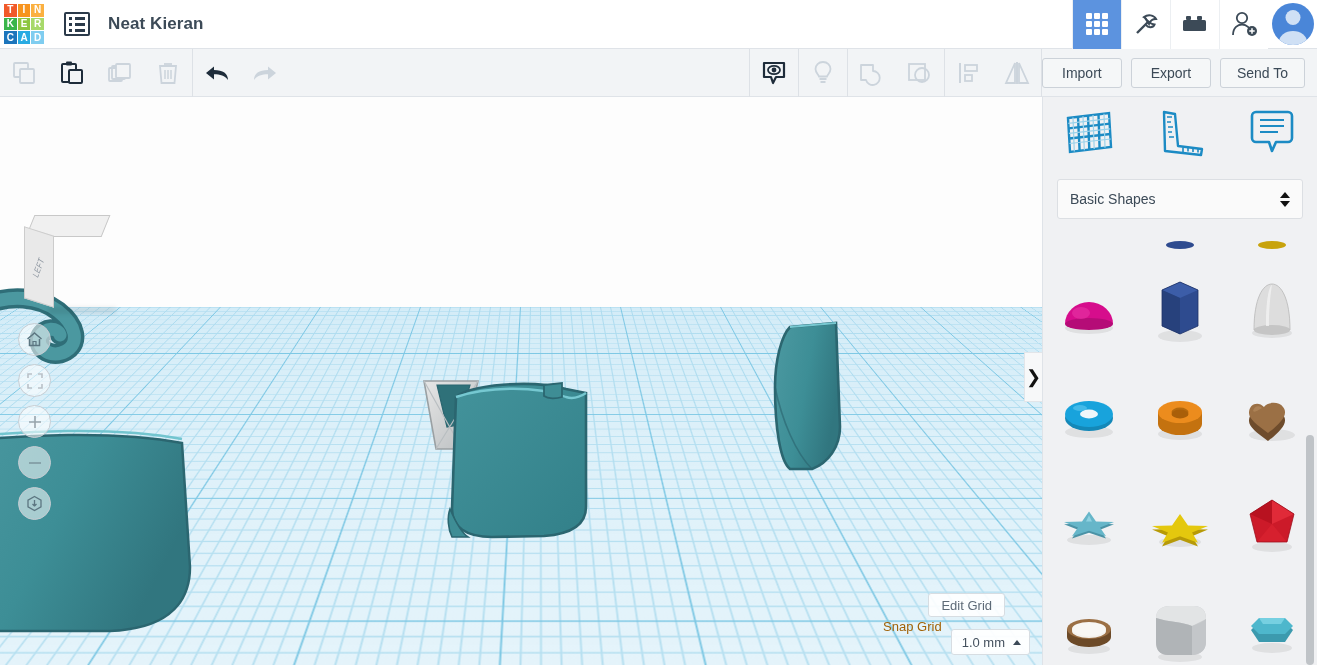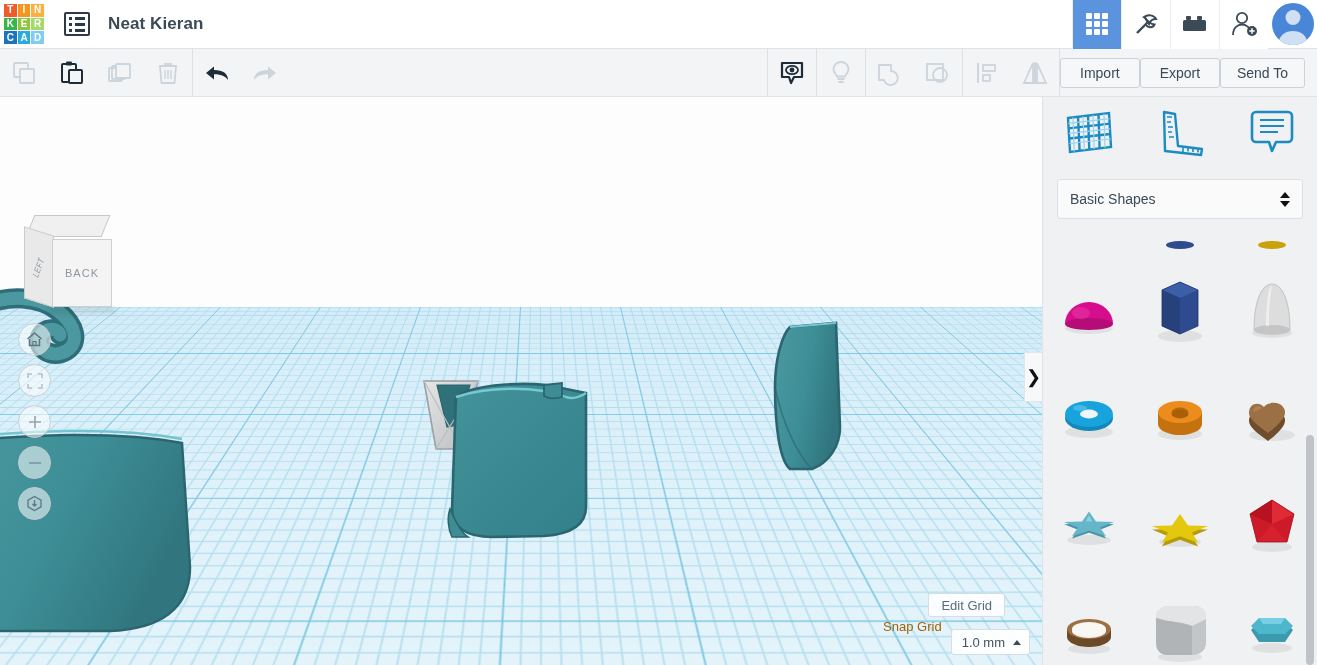--- a/index.html
+++ b/index.html
@@ -78,21 +78,21 @@
     display: flex; align-items: center;
   }
   .tool-group { display: flex; align-items: center; height: 48px; }
   .tool-sep { width: 1px; height: 48px; background: #dde1e6; }
   .tool-btn {
     width: 48px; height: 48px; display: flex; align-items: center; justify-content: center;
     cursor: pointer;
   }
   .tool-btn.disabled { cursor: default; }
   .tool-spacer { flex: 1; }
-  .right-btns { display: flex; align-items: center; padding-right: 12px; }
+  .right-btns { display: flex; align-items: center; gap: 9px; padding-right: 12px; }
   .pill {
     height: 30px; min-width: 80px; padding: 0 16px;
     border: 1px solid #ccd2d9; border-radius: 3px; background: #f5f7f8;
     color: #3c4a57; font-size: 14px; display: flex; align-items: center; justify-content: center;
     cursor: pointer;
   }
 
   
   .canvas {
     position: absolute; top: 97px; left: 0; width: 1042px; height: 568px;
@@ -452,23 +452,20 @@
       <path d="M 790 230 L 836 226" fill="none" stroke="#76c8d1" stroke-width="2.2"></path>
       <path d="M 775 290 C 782 324, 796 356, 812 372" fill="none" stroke="#2b6670" stroke-width="1.6" opacity="0.65"></path>
     </svg>
 
     <div class="viewcube">
       <div class="vc-shadow"></div>
       <div class="vc-top"></div>
       <div class="vc-left">
         <span>LEFT</span>
       </div>
-      <div class="vc-front">
-        <span>BACK</span>
-      </div>
     </div>
 
     <div class="navctl">
       <div class="nav-btn">
         <svg width="17" height="17" viewBox="0 0 17 17">
           <path d="M1.5 8 L8.5 2 L15.5 8" fill="none" stroke="#5c7681" stroke-width="1.5"></path>
           <path d="M3.5 8 V14.5 H13.5 V8" fill="none" stroke="#5c7681" stroke-width="1.5"></path>
           <path d="M7 14.5 V10.5 H10 V14.5" fill="none" stroke="#5c7681" stroke-width="1.2"></path>
         </svg>
       </div>

